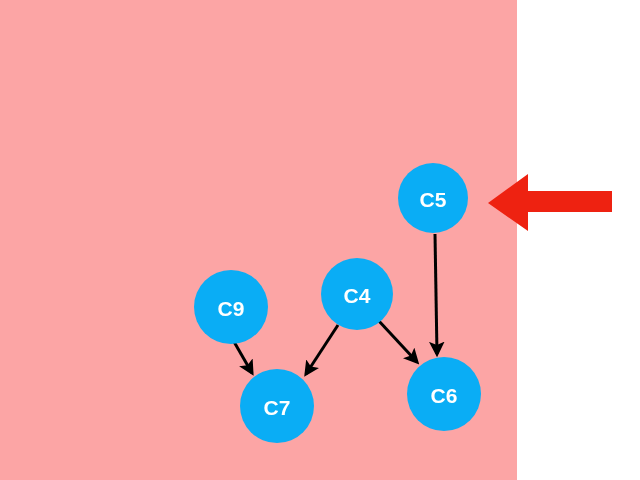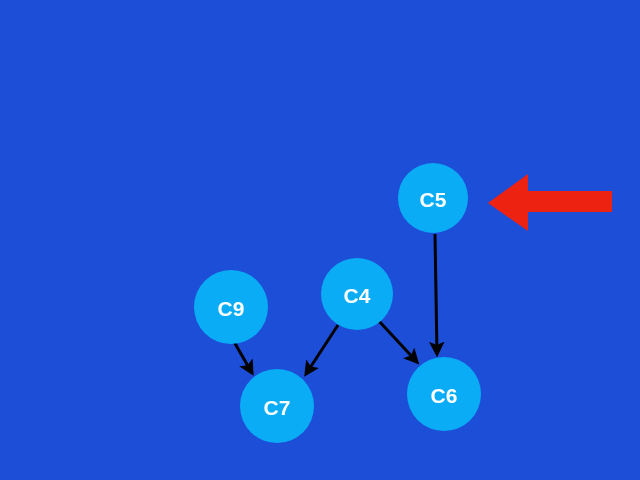--- a/index.html
+++ b/index.html
@@ -8,23 +8,23 @@
     background: #ffffff;
   }
   body {
     width: 640px;
     height: 480px;
     overflow: hidden;
     font-family: "Liberation Sans", sans-serif;
   }
   #canvas-root {
     position: relative;
-    width: 640px;
+    width: 517px;
     height: 480px;
-    background: #1d4ed8;
+    background: #fca5a5;
   }
   #graph-svg {
     position: absolute;
     top: 0;
     left: 0;
     width: 640px;
     height: 480px;
     display: block;
   }
   .node-label {

